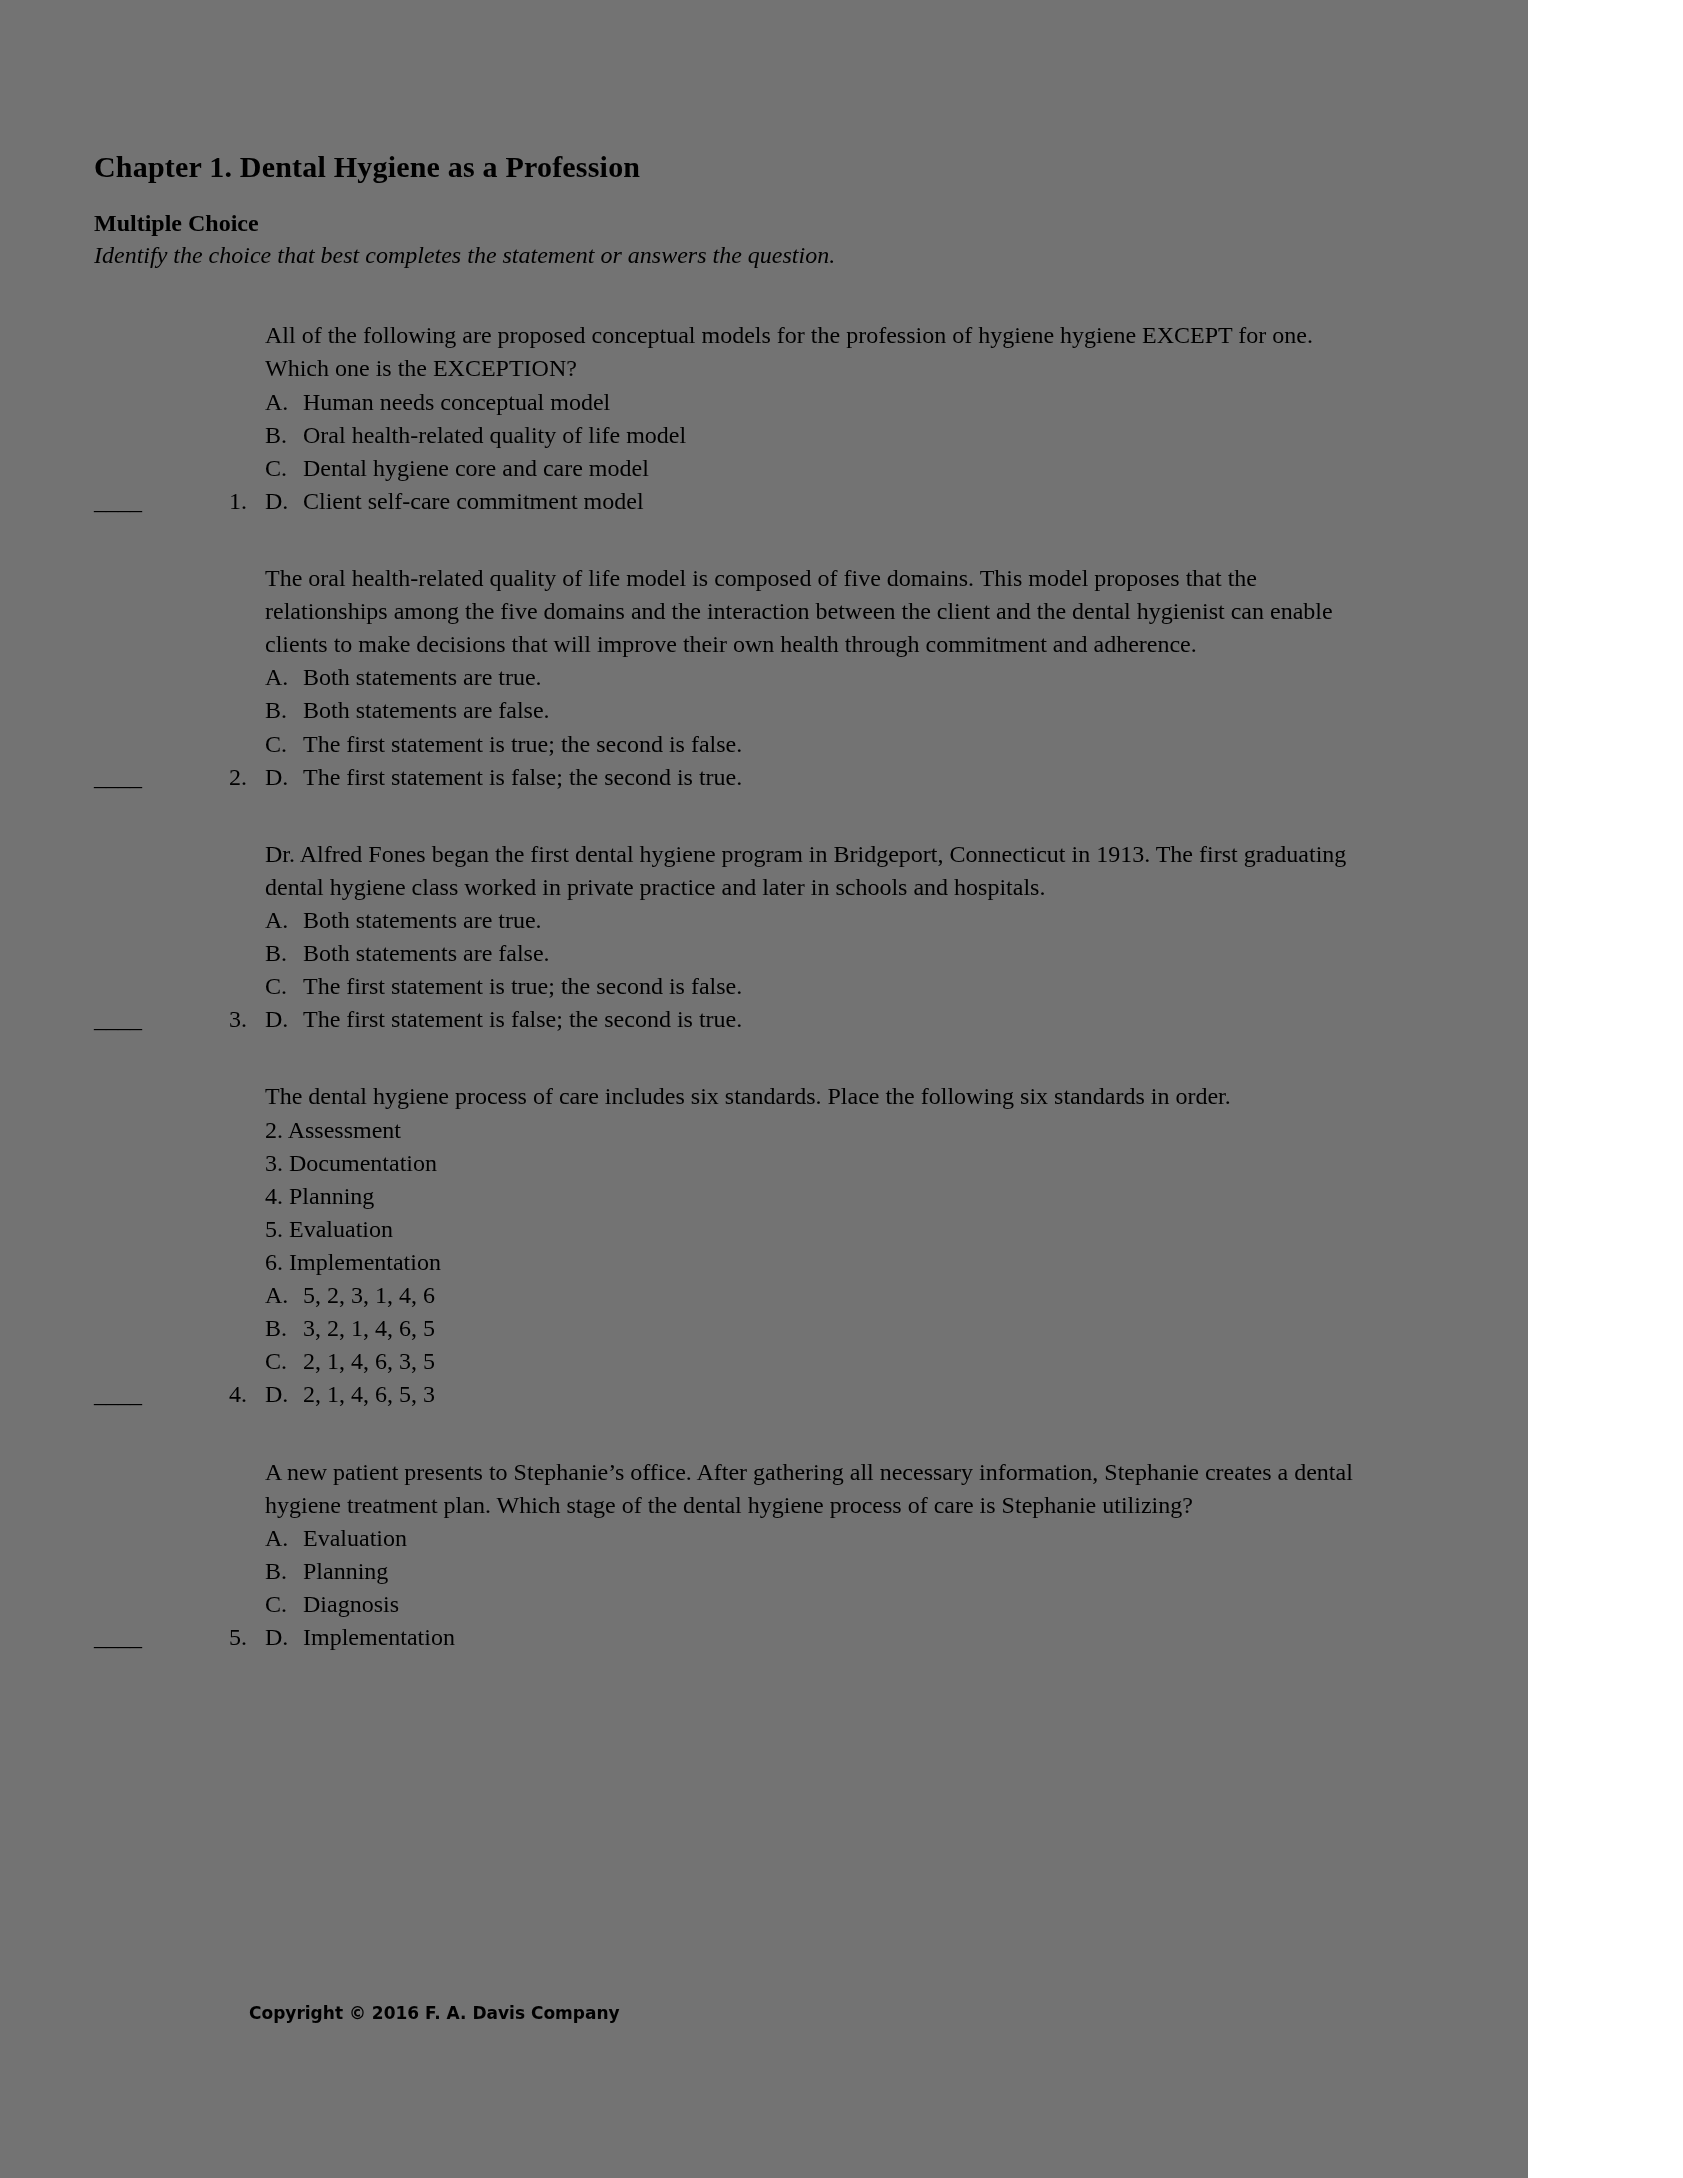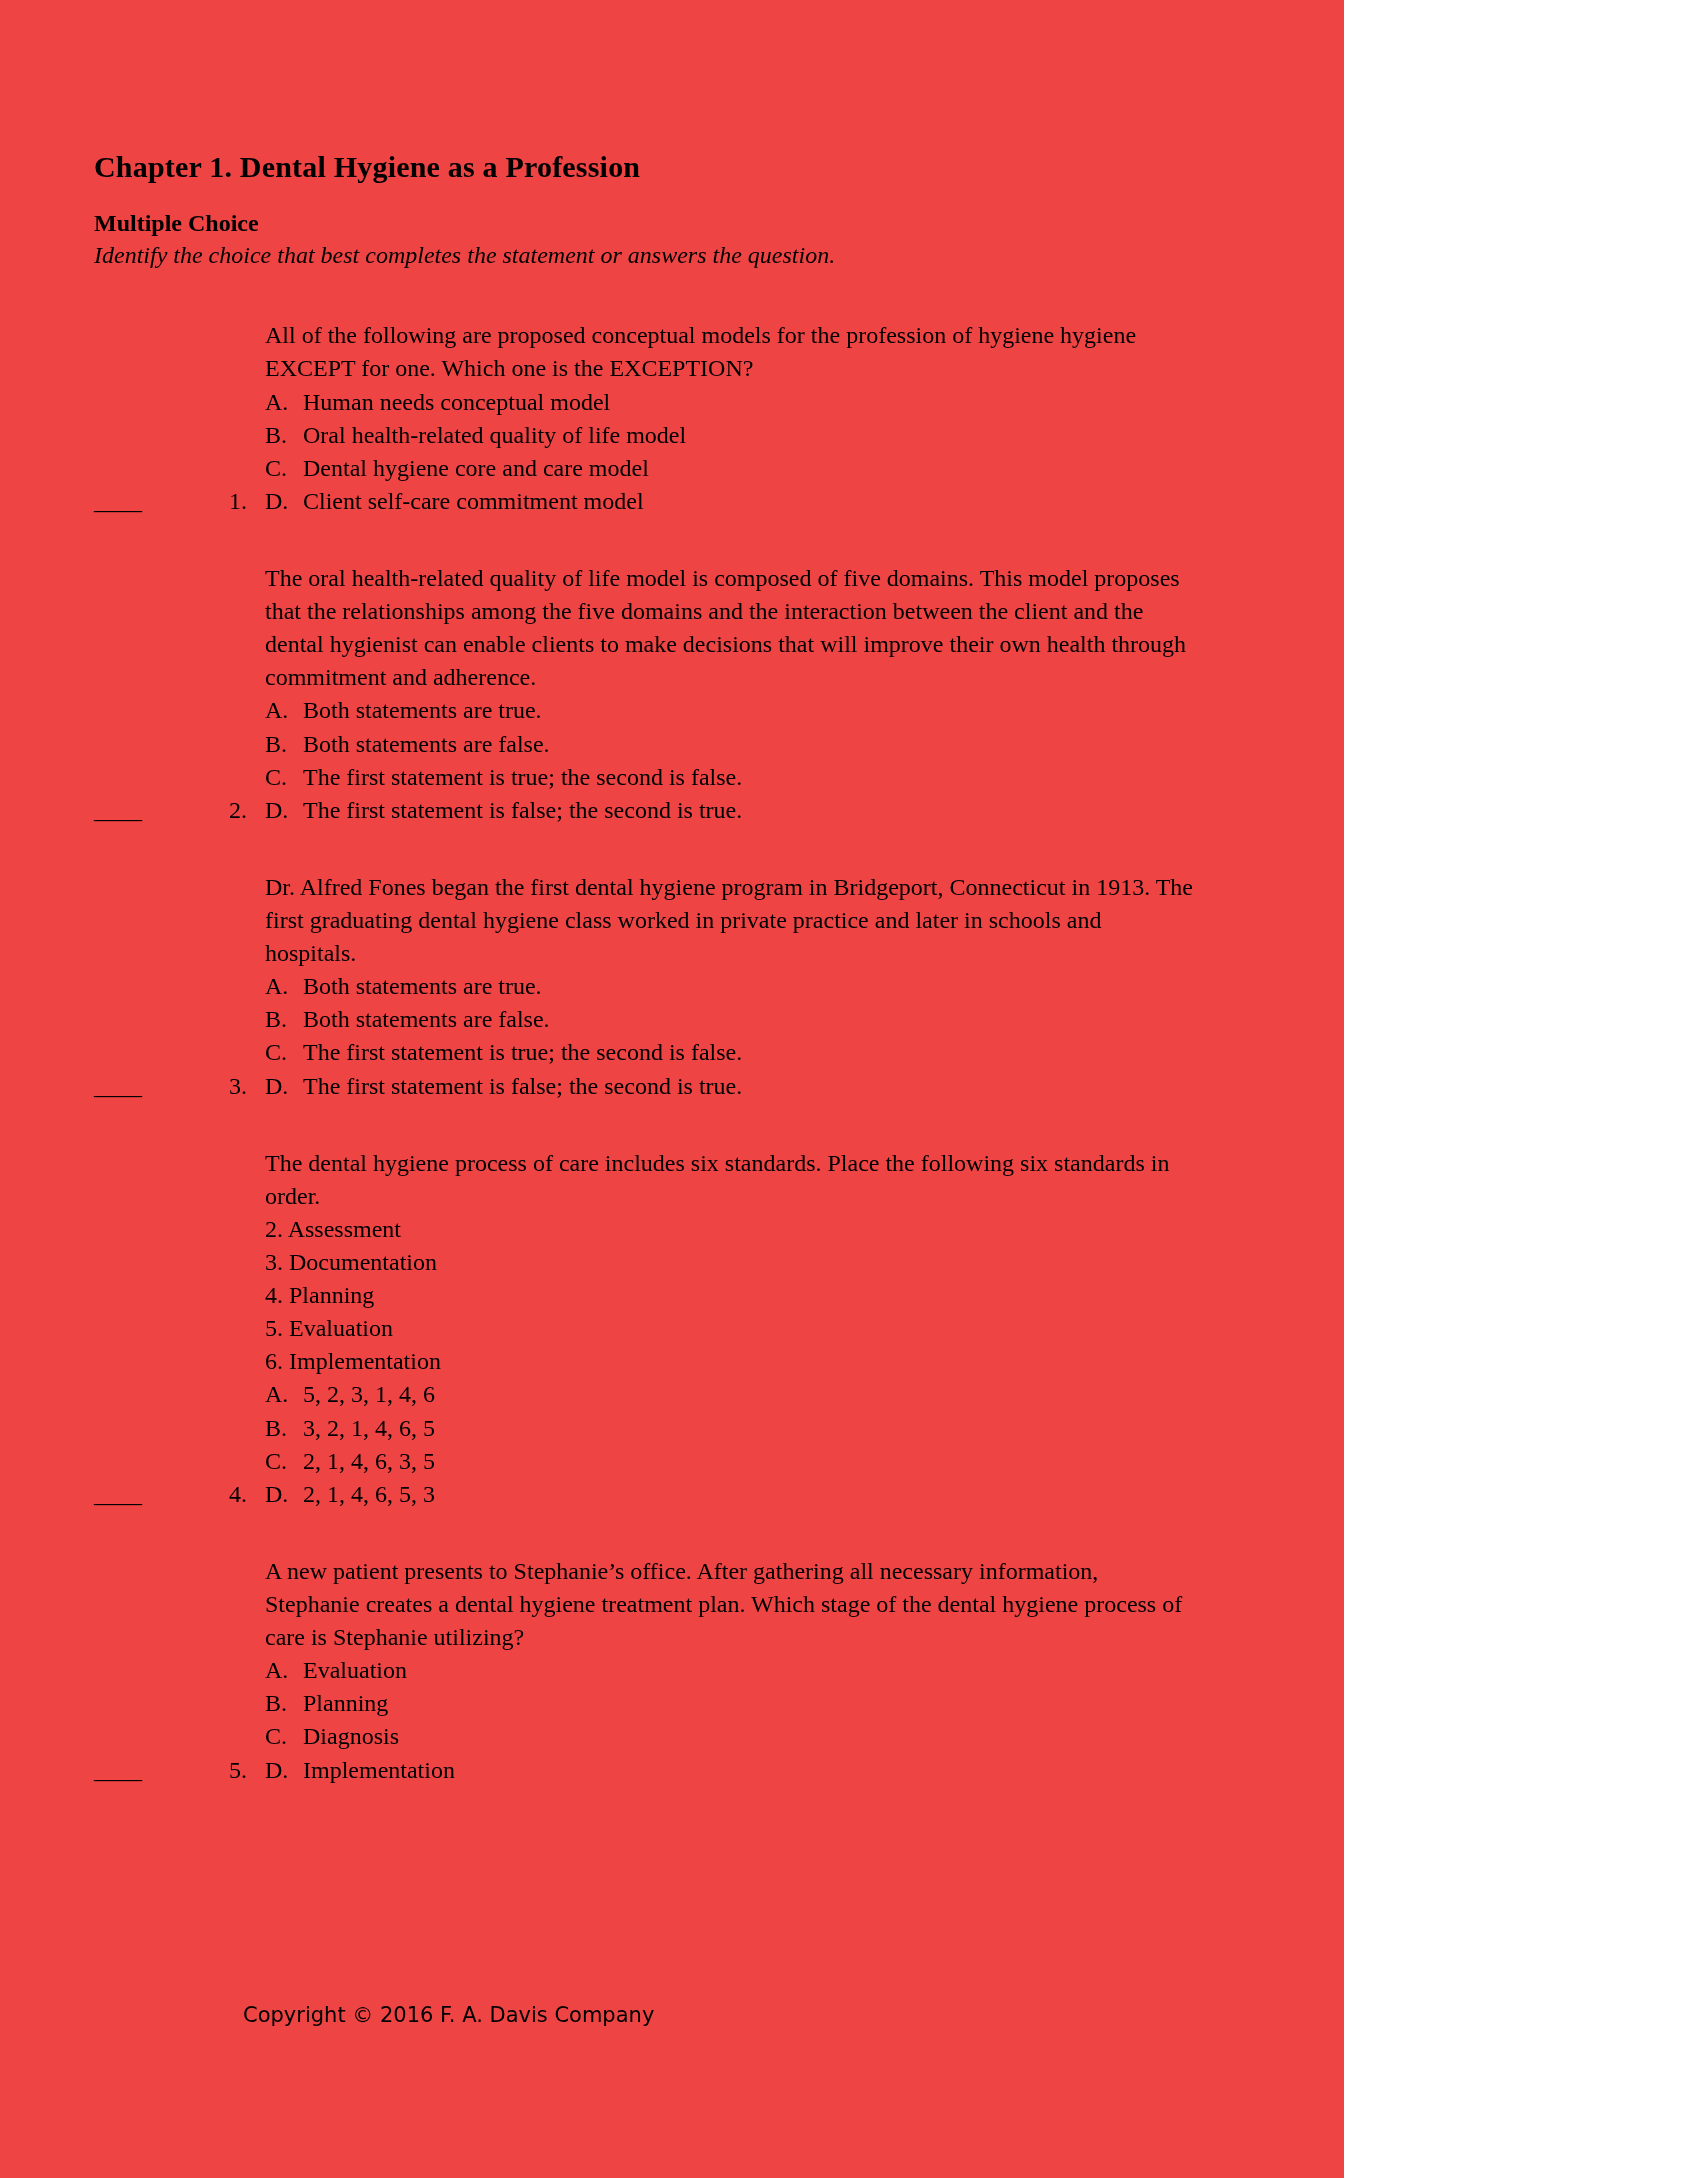--- a/index.html
+++ b/index.html
@@ -3,23 +3,23 @@
 <meta charset="utf-8">
 <title>Chapter 1 Test Bank</title>
 <style>
   html, body {
     margin: 0;
     padding: 0;
     background: #ffffff;
   }
   .page {
     position: relative;
-    width: 1344px;
+    width: 1528px;
     height: 2178px;
-    background: #ef4444;
+    background: #737373;
     box-sizing: border-box;
     padding: 149px 149px 0 94px;
     font-family: "Liberation Serif", "DejaVu Serif", serif;
     color: #000000;
     overflow: hidden;
   }
   .doc-title {
     font-size: 30px;
     font-weight: bold;
     letter-spacing: 0.2px;
@@ -96,26 +96,27 @@
   }
   .option-letter {
     flex: 0 0 auto;
     width: 38px;
   }
   .option-text {
     flex: 1 1 auto;
   }
   .footer {
     position: absolute;
-    left: 243px;
+    left: 249px;
     top: 2002px;
     font-family: "DejaVu Sans", "Liberation Sans", sans-serif;
-    font-size: 21px;
+    font-size: 17px;
     line-height: 1.3;
     color: #000000;
+    font-weight: bold;
   }
 </style>
 </head>
 <body>
 
 <div class="page">
 
   <h1 class="doc-title">Chapter 1. Dental Hygiene as a Profession</h1>
 
   <div class="section-block">

